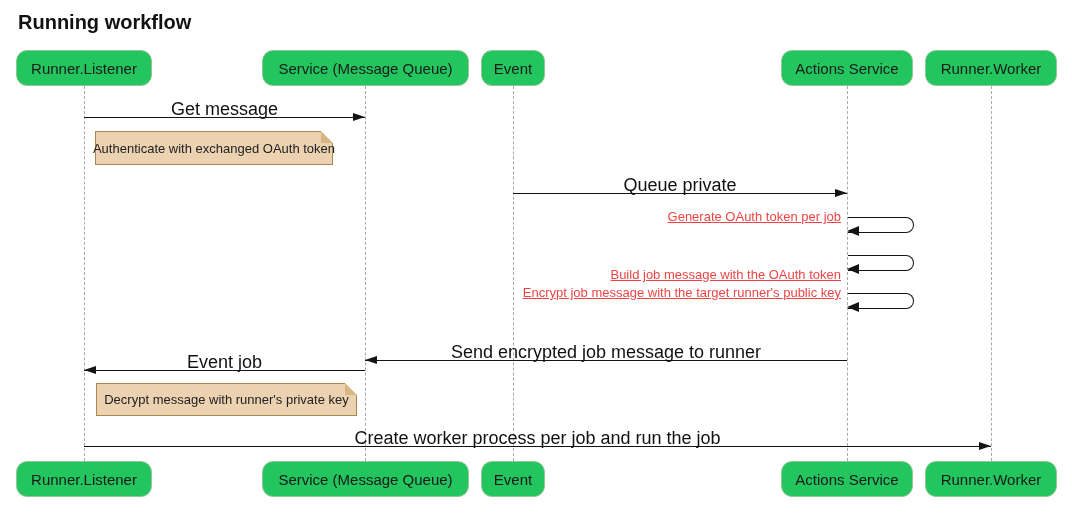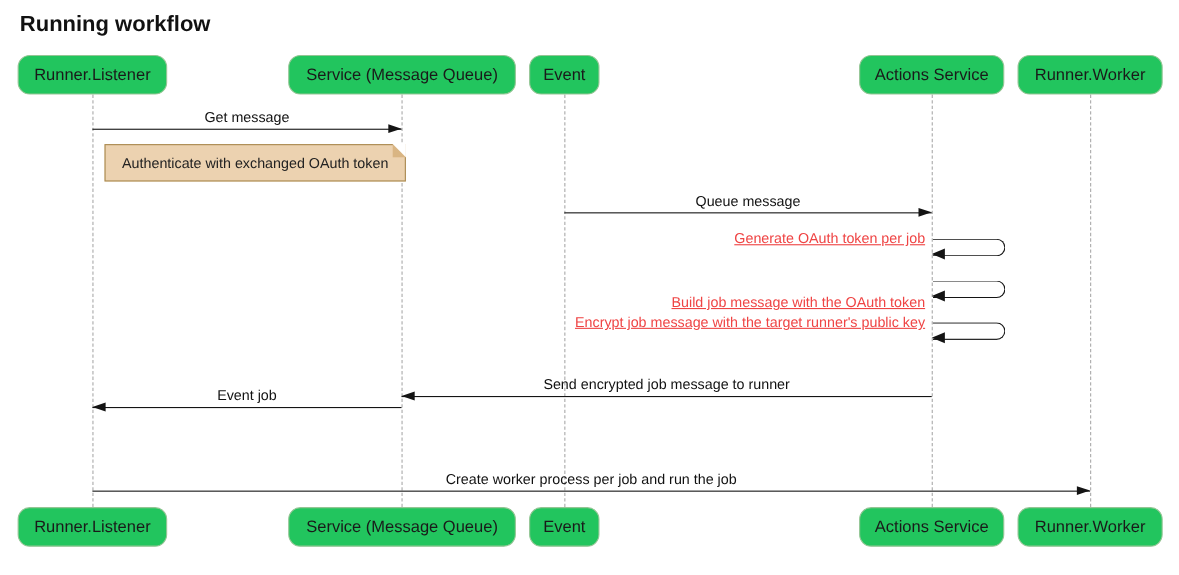--- a/index.html
+++ b/index.html
@@ -19,21 +19,21 @@
     position:absolute;height:36px;box-sizing:border-box;
     background:#22c55e;border:1px solid #94c594;border-radius:11px;
     display:flex;align-items:center;justify-content:center;
     font-size:15px;color:#1a1a1a;white-space:nowrap;
   }
   .msg{
     position:absolute;height:0;border-top:1.5px solid #141414;
   }
   .msg-label{
     position:absolute;left:0;right:0;top:-19px;text-align:center;
-    font-size:13px;color:#111;white-space:nowrap;
+    font-size:18px;color:#111;white-space:nowrap;
   }
   .ah{position:absolute;width:0;height:0;border-style:solid;}
   .ah-r{
     right:0;top:-5.25px;
     border-width:4.5px 0 4.5px 12px;
     border-color:transparent transparent transparent #141414;
   }
   .ah-l{
     left:0;top:-5.25px;
     border-width:4.5px 12px 4.5px 0;
@@ -81,27 +81,27 @@
   <div class="actor" style="left:262px;top:50px;width:207px;">Service (Message Queue)</div>
   <div class="actor" style="left:481px;top:50px;width:64px;">Event</div>
   <div class="actor" style="left:781px;top:50px;width:132px;">Actions Service</div>
   <div class="actor" style="left:925px;top:50px;width:132px;">Runner.Worker</div>
 
   <div class="msg" style="left:84px;top:117px;width:281px;">
     <div class="msg-label">Get message</div>
     <div class="ah ah-r"></div>
   </div>
 
-  <div class="note" style="left:95px;top:131px;width:274px;height:34px;">
+  <div class="note" style="left:95px;top:131px;width:238px;height:34px;">
     <span>Authenticate with exchanged OAuth token</span>
     <div class="note-fold"></div>
   </div>
 
   <div class="msg" style="left:513px;top:193px;width:334px;">
-    <div class="msg-label">Queue message</div>
+    <div class="msg-label">Queue private</div>
     <div class="ah ah-r"></div>
   </div>
 
   <div class="self-label" style="top:209px;">Generate OAuth token per job</div>
   <div class="self-loop" style="top:217px;">
     <div class="ah self-ah"></div>
   </div>
 
   <div class="self-label" style="top:247px;margin-top:20px;">Build job message with the OAuth token</div>
   <div class="self-loop" style="top:255px;">
@@ -116,20 +116,24 @@
   <div class="msg" style="left:365px;top:360px;width:482px;">
     <div class="msg-label">Send encrypted job message to runner</div>
     <div class="ah ah-l"></div>
   </div>
 
   <div class="msg" style="left:84px;top:370px;width:281px;">
     <div class="msg-label">Event job</div>
     <div class="ah ah-l"></div>
   </div>
 
+  <div class="note" style="left:96px;top:383px;width:261px;height:33px;">
+    <span>Decrypt message with runner's private key</span>
+    <div class="note-fold"></div>
+  </div>
 
   <div class="msg" style="left:84px;top:446px;width:907px;">
     <div class="msg-label">Create worker process per job and run the job</div>
     <div class="ah ah-r"></div>
   </div>
 
   <div class="actor" style="left:16px;top:461px;width:136px;">Runner.Listener</div>
   <div class="actor" style="left:262px;top:461px;width:207px;">Service (Message Queue)</div>
   <div class="actor" style="left:481px;top:461px;width:64px;">Event</div>
   <div class="actor" style="left:781px;top:461px;width:132px;">Actions Service</div>

